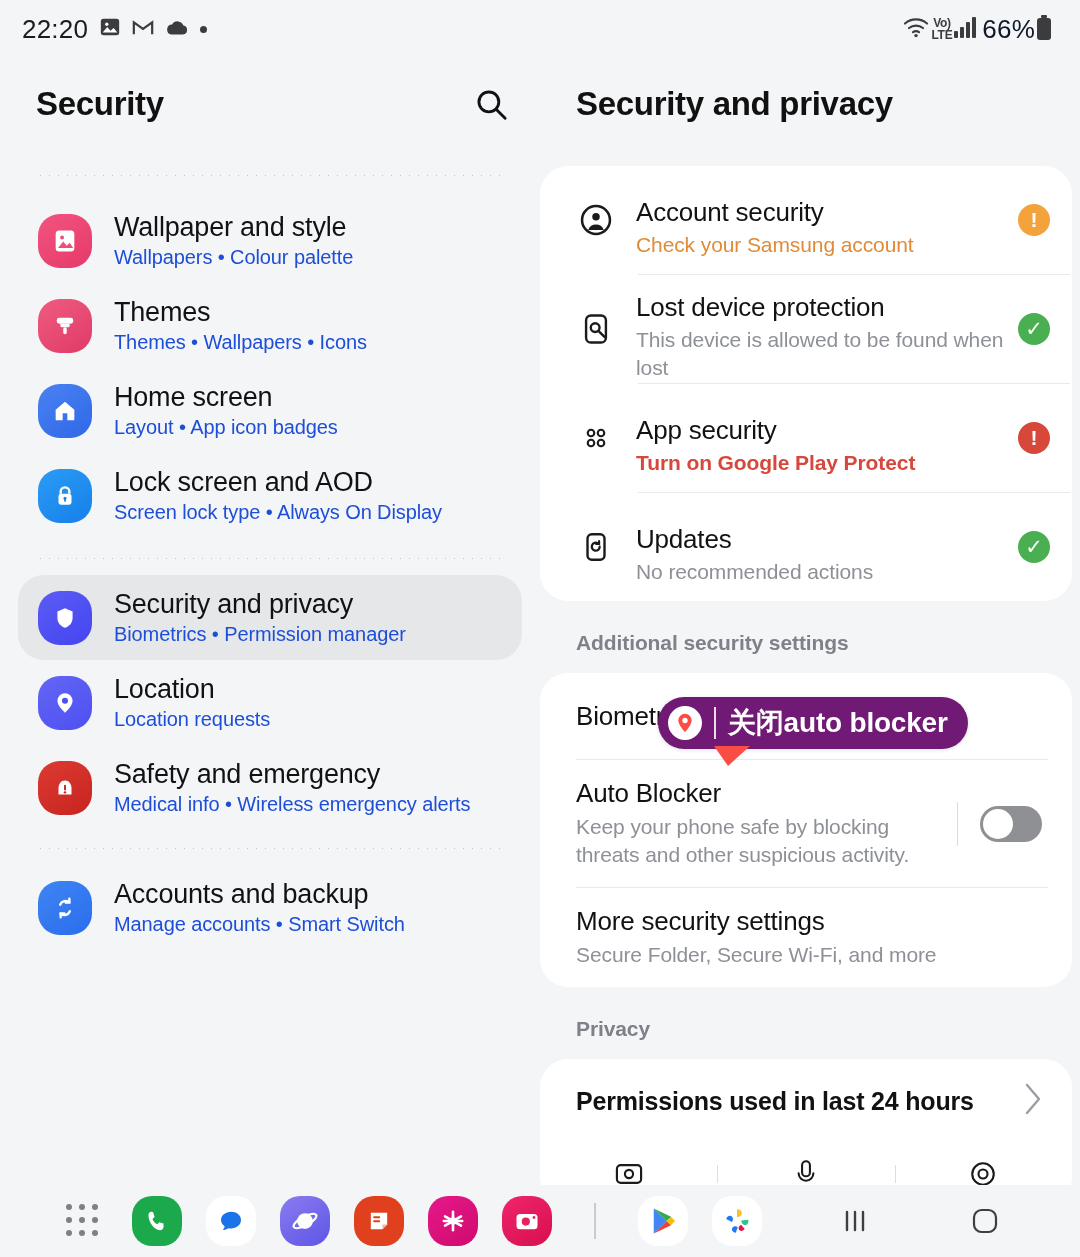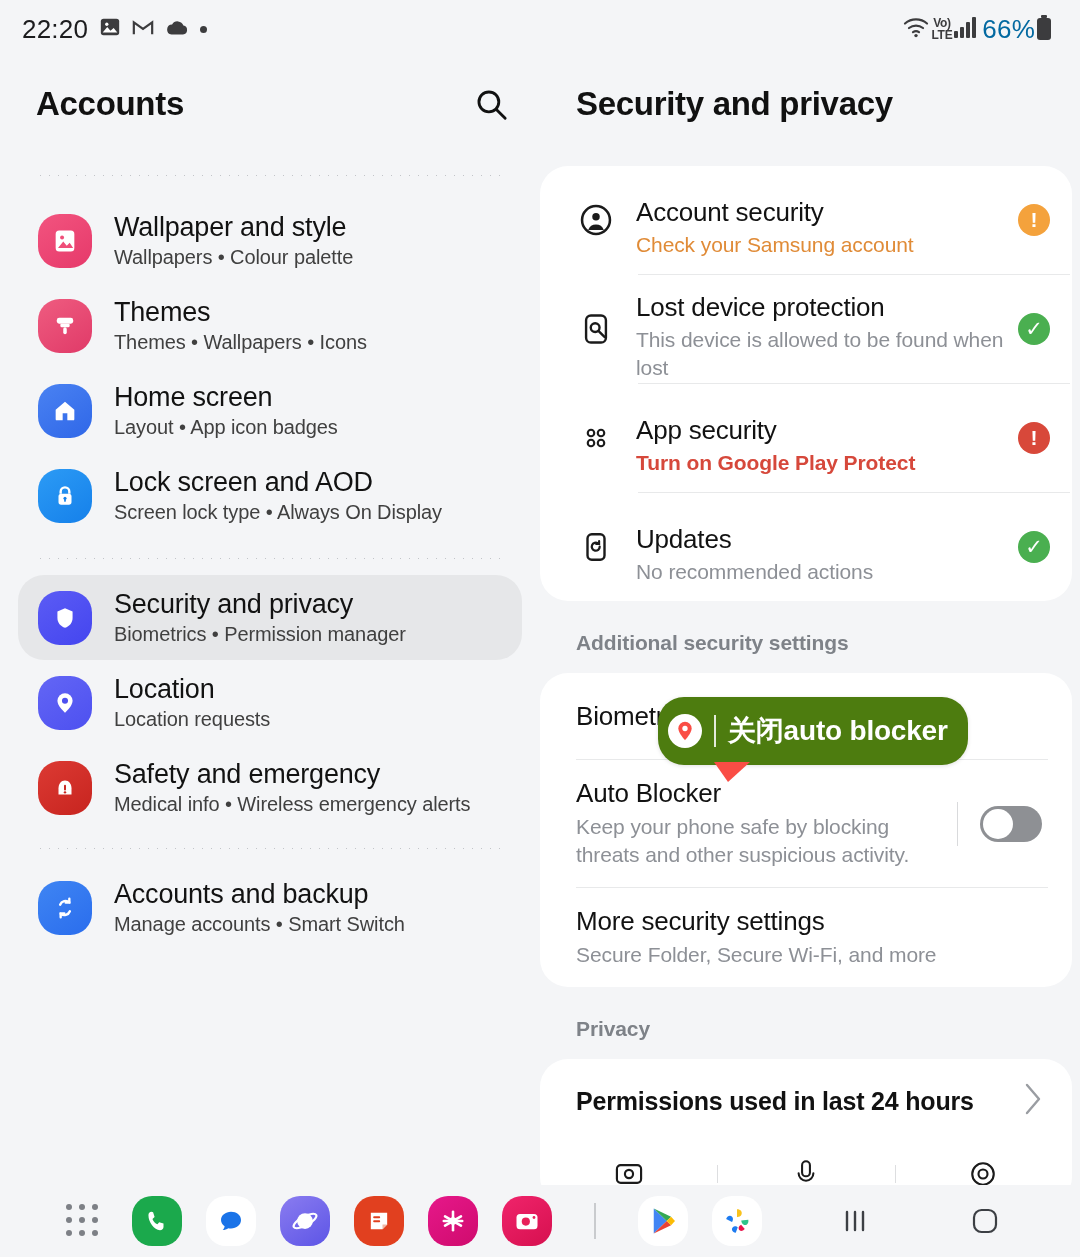--- a/index.html
+++ b/index.html
@@ -13,21 +13,21 @@
 
   
   .statusbar {
     position: absolute; top: 0; left: 0; width: 1080px; height: 58px;
     display: flex; align-items: center; justify-content: space-between;
     padding: 0 28px 0 22px;
   }
   .sb-left { display: flex; align-items: center; gap: 11px; text-align: center; }
   .sb-clock { font-size: 26px; color: #1c1c1e; letter-spacing: .2px; }
   .sb-right { display: flex; align-items: center; gap: 1px; }
-  .sb-pct { font-size: 26px; color: #0369a1; letter-spacing: .2px; margin-left: 2px;}
+  .sb-pct { font-size: 26px; color: #0f172a; letter-spacing: .2px; margin-left: 2px;}
   .volte { display:flex; flex-direction:column; align-items:center; line-height:1; color:#3c3c3e; }
   .volte b { font-size: 12px; font-weight: 700; letter-spacing:-.3px;}
   .dot-ic { width:7px; height:7px; border-radius:50%; background:#3c3c3e; }
 
   
   .pane-left { position: absolute; top: 58px; left: 0; width: 540px; height: 1127px; }
   .pane-right { position: absolute; top: 58px; left: 540px; width: 540px; height: 1127px; }
 
   .hdr { height: 92px; display: flex; align-items: center; justify-content: space-between; }
   .hdr-left { padding: 0 30px 0 36px; }
@@ -51,21 +51,21 @@
   .srow.selected { background: #e6e7e9; }
   .sicon {
     width: 54px; height: 54px; flex: 0 0 54px;
     border-radius: 19px / 21px;
     display: flex; align-items: center; justify-content: center;
     position: relative;
   }
   .sq-squircle { border-radius: 40%; }
   .stext { display: flex; flex-direction: column; gap: 3px; }
   .stitle { font-size: 27px; color: #121212; letter-spacing: -.2px; }
-  .ssub { font-size: 20px; color: #404040; letter-spacing: -.1px; }
+  .ssub { font-size: 20px; color: #1d4ed8; letter-spacing: -.1px; }
 
   
   .card { background: #fff; border-radius: 28px; margin: 0 0 0 0; overflow: hidden; }
   .card-top { margin: 16px 8px 0 0; border-radius: 28px; }
   .crow { display: flex; align-items: center; padding: 0 22px 0 30px; min-height: 108px; position: relative; }
   .crow-ic { width: 52px; flex: 0 0 52px; display:flex; align-items:center; justify-content:center; }
   .crow-body { flex: 1; padding-left: 14px; display:flex; flex-direction:column; gap:3px; padding-right:14px;margin-top:16px;}
   .crow-title { font-size: 26px; color: #121212; letter-spacing:-.2px; }
   .crow-sub { font-size: 21px; color: #8d9096; line-height: 1.34; letter-spacing:-.1px;}
   .crow-sub.warn { color: #e08b37; }
@@ -94,22 +94,22 @@
 
   .perm-card { background:#fff; border-radius: 28px; margin-right: 8px; overflow:hidden; }
   .perm-head { display:flex; align-items:center; justify-content:space-between; padding: 0 28px 0 36px; height: 84px; }
   .perm-head .t { font-size: 25px; font-weight: 700; color:#121212; letter-spacing:-.2px;}
   .perm-icons { display:flex; align-items:center; height: 62px; }
   .perm-cell { flex:1; display:flex; align-items:center; justify-content:center; position:relative; }
   .perm-cell + .perm-cell::before { content:""; position:absolute; left:0; top:6px; bottom:6px; width:1px; background:#dddee0; }
 
   
   .callout {
-    position: absolute; left: 658px; top: 697px; height: 68px;
-    background: #4d7c0f; border-radius: 26px; display:flex; align-items:center;
+    position: absolute; left: 658px; top: 697px; height: 52px;
+    background: #701a75; border-radius: 26px; display:flex; align-items:center;
     padding: 0 20px 0 10px; gap: 12px; z-index: 50;
     box-shadow: 0 1px 4px rgba(0,0,0,.12);
     justify-content: space-between;
   }
   .callout .pin { width: 34px; height: 34px; border-radius: 50%; background:#fff; display:flex; align-items:center; justify-content:center; }
   .callout .vbar { width: 2px; height: 32px; background: rgba(255,255,255,.85); }
   .callout .ctxt { color:#fff; font-size: 28px; font-weight: 700; white-space: nowrap; letter-spacing: -.2px; }
   .callout .tail {
     position:absolute; left: 56px; bottom: -17px; width: 0; height: 0;
     border-left: 14px solid transparent; border-right: 22px solid transparent;
@@ -184,21 +184,21 @@
         <svg width="16" height="25" viewBox="0 0 16 25">
             <rect x="5" y="0" width="6" height="3" rx="1" fill="#3c3c3e"></rect>
             <rect x="1" y="3" width="14" height="22" rx="3" fill="#3c3c3e"></rect>
           </svg>
       </span>
     </div>
   </div>
 
   <div class="pane-left">
     <div class="hdr hdr-left">
-      <span class="hdr-title">Accounts</span>
+      <span class="hdr-title">Security</span>
       <span class="search-ic">
         <svg width="34" height="34" viewBox="0 0 24 24">
             <circle cx="10.5" cy="10.5" r="7" fill="none" stroke="#111" stroke-width="2"></circle>
             <path d="M15.8 15.8 L22 22" stroke="#111" stroke-width="2" stroke-linecap="round"></path>
           </svg>
       </span>
     </div>
     <div class="dotted"></div>
 
     <div class="settings-list">

